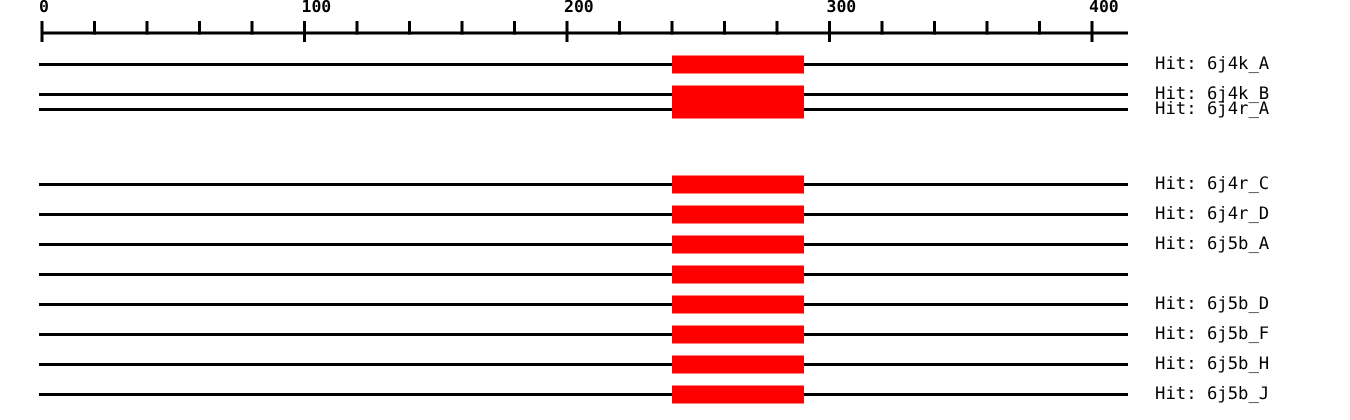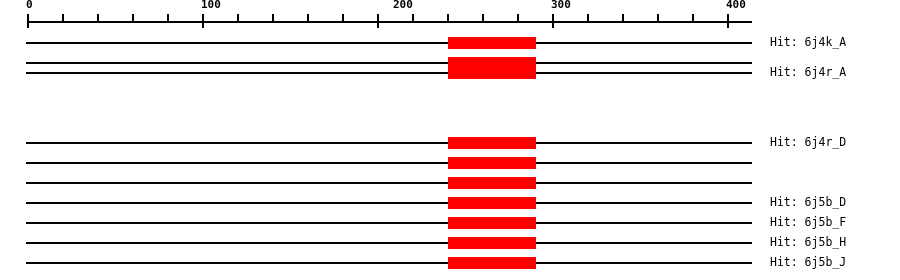--- a/index.html
+++ b/index.html
@@ -122,48 +122,55 @@
       <div class="tick minor" style="left: 482px;"></div>
       <div class="tick minor" style="left: 517px;"></div>
       <div class="tick major" style="left: 552px;"></div>
       <div class="tick minor" style="left: 587px;"></div>
       <div class="tick minor" style="left: 622px;"></div>
       <div class="tick minor" style="left: 657px;"></div>
       <div class="tick minor" style="left: 692px;"></div>
       <div class="tick major" style="left: 727px;"></div>
       <div class="tick-label" style="left: 26px;">0</div>
       <div class="tick-label" style="left: 201px;">100</div>
-      <div class="tick-label" style="left: 376px; margin-left: 17px;">200</div>
+      <div class="tick-label" style="left: 376px;">200</div>
       <div class="tick-label" style="left: 551px;">300</div>
       <div class="tick-label" style="left: 726px;">400</div>
     </div>
 
   <div id="hit-rows">
       <div class="hit-row" style="top: 2px;">
         <div class="row-baseline" style="width: 726px;"></div>
         <div class="hsp-bar" style="left: 448px; width: 87.5px; background: rgb(255, 0, 0);"></div>
         <div class="hit-label">Hit: 6j4k_A</div>
       </div>
       <div class="hit-row" style="top: 22px;">
         <div class="row-baseline" style="width: 726px;"></div>
         <div class="hsp-bar" style="left: 448px; width: 87.5px; background: rgb(255, 0, 0);"></div>
+        <div class="hit-label">Hit: 6j4k_B</div>
       </div>
       <div class="hit-row" style="top: 32px; text-align: center;">
         <div class="row-baseline" style="width: 726px;"></div>
         <div class="hsp-bar" style="left: 448px; width: 87.5px; background: rgb(255, 0, 0);"></div>
         <div class="hit-label">Hit: 6j4r_A</div>
+      </div>
+      <div class="hit-row" style="top: 82px;">
+        <div class="row-baseline" style="width: 726px;"></div>
+        <div class="hsp-bar" style="left: 448px; width: 87.5px; background: rgb(255, 0, 0);"></div>
+        <div class="hit-label">Hit: 6j4r_C</div>
       </div>
       <div class="hit-row" style="top: 102px; padding-left: 25px;">
         <div class="row-baseline" style="width: 726px;"></div>
         <div class="hsp-bar" style="left: 448px; width: 87.5px; background: rgb(255, 0, 0);"></div>
         <div class="hit-label">Hit: 6j4r_D</div>
       </div>
       <div class="hit-row" style="top: 122px;">
         <div class="row-baseline" style="width: 726px;"></div>
         <div class="hsp-bar" style="left: 448px; width: 87.5px; background: rgb(255, 0, 0);"></div>
+        <div class="hit-label">Hit: 6j5b_A</div>
       </div>
       <div class="hit-row" style="top: 142px;">
         <div class="row-baseline" style="width: 726px;"></div>
         <div class="hsp-bar" style="left: 448px; width: 87.5px; background: rgb(255, 0, 0);"></div>
       </div>
       <div class="hit-row" style="top: 162px;">
         <div class="row-baseline" style="width: 726px;"></div>
         <div class="hsp-bar" style="left: 448px; width: 87.5px; background: rgb(255, 0, 0);"></div>
         <div class="hit-label">Hit: 6j5b_D</div>
       </div>

